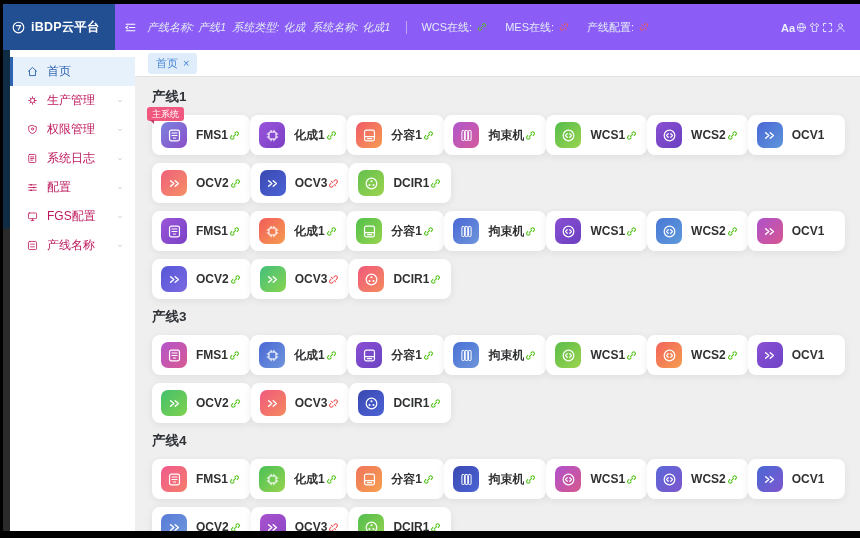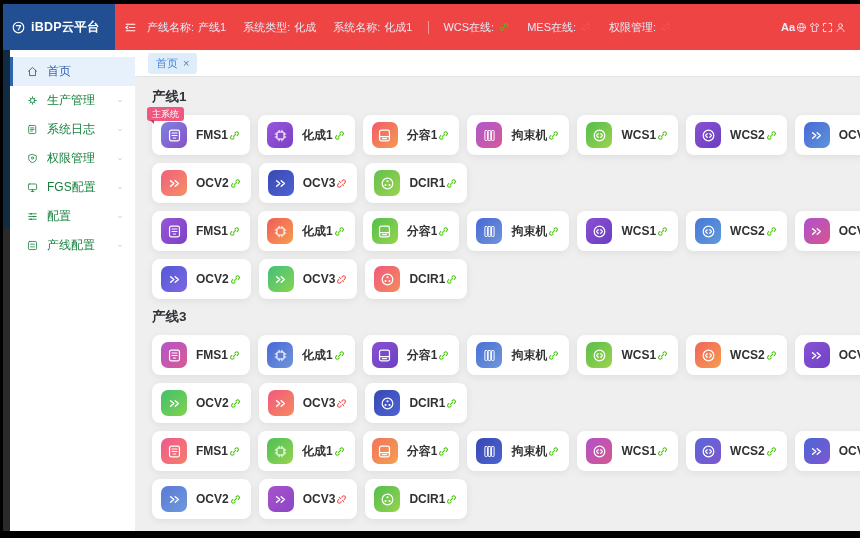--- a/index.html
+++ b/index.html
@@ -3,54 +3,54 @@
 <meta charset="utf-8">
 <style>
   html,body{margin:0;padding:0;}
   body{
     width:860px;height:538px;background:#000;position:relative;overflow:hidden;
     font-family:"Liberation Sans","DejaVu Sans",sans-serif;
     -webkit-font-smoothing:antialiased;
   }
   .app{position:absolute;left:3px;top:4px;right:0;bottom:7px;background:#fff;display:flex;flex-direction:column;overflow:hidden;}
   
-  .header{height:46px;min-height:28px;background:#ef4444;display:flex;align-items:center;color:#fff;}
+  .header{height:46px;min-height:28px;background:#8b5cf6;display:flex;align-items:center;color:#fff;}
   .logo-area{width:112px;height:100%;background:#224e92;display:flex;align-items:center;gap:5px;padding:0 8px;box-sizing:border-box;}
   .logo-area svg{width:15px;height:15px;flex:none;}
   .app-title{font-size:12.5px;font-weight:bold;white-space:nowrap;letter-spacing:.2px;}
   .collapse{margin:0 10px 0 9px;display:flex;align-items:center;cursor:pointer;}
   .collapse svg{width:13px;height:13px;}
-  .hinfo{display:flex;align-items:center;gap:17px;font-size:11px;color:#e3ebf7;}
+  .hinfo{display:flex;align-items:center;gap:6px;font-size:11px;color:#e3ebf7;font-style:italic;}
   .hpair{display:flex;gap:4px;white-space:nowrap;}
   .hdivider{width:1px;height:13px;background:rgba(255,255,255,.45);margin:0 14px 0 16px;}
   .hstatus{display:flex;align-items:center;gap:17px;font-size:11px;color:#e3ebf7;}
   .hstat{display:flex;align-items:center;gap:4px;white-space:nowrap;}
   .hstat .chain{width:12px;height:12px;display:flex;}
   .hstat .chain svg{width:12px;height:12px;}
   .spacer{flex:1;}
-  .tools{display:flex;align-items:center;gap:0;margin-right:13px;}
+  .tools{display:flex;align-items:flex-end;gap:0;margin-right:13px;}
   .tool{display:flex;align-items:center;color:#e8eefb;cursor:pointer;font-size:11px;font-weight:bold;}
   .tool svg{width:13px;height:13px;}
   
   .bodyrow{flex:1;display:flex;min-height:0;}
   .left-edge{width:7px;flex:none;background:linear-gradient(to bottom,#0f2c44 0px,#0f2c44 178px,#2a2a2a 179px,#2a2a2a 100%);}
   .sidebar{width:125px;flex:none;background:#fff;padding-top:7px;box-sizing:border-box;}
-  .side-item{height:29px;display:flex;align-items:center;padding:0 10px 0 13px;font-size:12px;color:#15803d;cursor:pointer;border-left:3px solid transparent;box-sizing:border-box;}
+  .side-item{height:29px;display:flex;align-items:center;padding:0 10px 0 13px;font-size:12px;color:#be185d;cursor:pointer;border-left:3px solid transparent;box-sizing:border-box;}
   .side-item svg{width:13px;height:13px;margin-right:8px;flex:none;}
   .side-item .chev{margin-left:auto;color:#c0c4cc;display:flex;}
   .side-item .chev svg{width:10px;height:10px;margin:0;}
   .side-item.active{background:#e7f1fb;color:#2e64b1;border-left-color:#2e64b1;}
   
   .main{flex:1;display:flex;flex-direction:column;background:#efefef;min-width:0;}
   .tabbar{height:26px;min-height:26px;background:#fff;border-bottom:1px solid #e3e3e3;display:flex;align-items:center;padding-left:13px;}
   .tab{background:#dfecfa;color:#4484d6;font-size:11px;padding:3px 8px;border-radius:3px;display:flex;align-items:center;gap:5px;cursor:pointer;}
   .tab .close{font-size:11px;line-height:1;cursor:pointer;}
   .content{flex:1;padding:2px 15px 0 17px;overflow:hidden;}
   .section-title{font-size:13.5px;font-weight:bold;color:#2f3338;margin:9px 0 9px;}
-  .cards{display:grid;grid-template-columns:repeat(7,1fr);gap:8px;text-align:center;}
+  .cards{display:grid;grid-template-columns:repeat(7,1fr);text-align:center;}
   .cards + .cards{margin-top:8px;}
   .card{background:#fff;border-radius:8px;height:40px;display:flex;align-items:center;padding:0 9px;box-shadow:0 2px 8px rgba(0,0,0,.07);position:relative;cursor:pointer;}
   .card-icon{width:26px;height:26px;border-radius:7px;display:flex;align-items:center;justify-content:center;flex:none;}
   .card-icon svg{width:17px;height:17px;color:#fff;}
   .card-label{margin-left:9px;font-size:12px;font-weight:bold;color:#303133;white-space:nowrap;overflow:hidden;}
   .card-link{margin-left:auto;display:flex;flex:none;}
   .card-link svg{width:13px;height:13px;}
   .badge{position:absolute;top:-8px;left:-5px;background:#f1587f;color:#fff;font-size:9px;line-height:1;padding:2.5px 5px;border-radius:3px;white-space:nowrap;z-index:2;}
   .badge::after{content:'';position:absolute;left:3px;bottom:-3px;border:2px solid transparent;border-top-color:#c43a60;border-right-color:#c43a60;}
 </style>
@@ -103,21 +103,21 @@
           <span>MES在线:</span>
           <span class="chain" style="color:#f25a5a">
             <svg viewBox="0 0 24 24" fill="none" stroke="currentColor" stroke-width="2" stroke-linecap="round" stroke-linejoin="round">
               <path d="M12.6 7.6l1.4-1.4a3.1 3.1 0 014.4 4.4l-1.4 1.4"></path>
               <path d="M11.4 16.4L10 17.8a3.1 3.1 0 01-4.4-4.4L7 12"></path>
               <path d="M13.8 13.8l2.4 2.4M7.8 7.8l2.4 2.4"></path>
             </svg>
           </span>
         </span>
         <span class="hstat">
-          <span>权限管理:</span>
+          <span>产线配置:</span>
           <span class="chain" style="color:#f25a5a">
             <svg viewBox="0 0 24 24" fill="none" stroke="currentColor" stroke-width="2" stroke-linecap="round" stroke-linejoin="round">
               <path d="M12.6 7.6l1.4-1.4a3.1 3.1 0 014.4 4.4l-1.4 1.4"></path>
               <path d="M11.4 16.4L10 17.8a3.1 3.1 0 01-4.4-4.4L7 12"></path>
               <path d="M13.8 13.8l2.4 2.4M7.8 7.8l2.4 2.4"></path>
             </svg>
           </span>
         </span>
       </div>
     <div class="spacer"></div>
@@ -169,53 +169,39 @@
           <span>生产管理</span>
           <span class="chev">
             <svg viewBox="0 0 24 24" fill="none" stroke="currentColor" stroke-width="2" stroke-linecap="round" stroke-linejoin="round">
               <path d="M8 10l4 4 4-4"></path>
             </svg>
           </span>
         </div>
         <div class="side-item">
           <span style="display:flex;">
             <svg viewBox="0 0 24 24" fill="none" stroke="currentColor" stroke-width="1.5" stroke-linecap="round" stroke-linejoin="round">
-              <rect x="5" y="4.5" width="13" height="15" rx="2"></rect>
-              <path d="M8.5 9h6M8.5 12h6M8.5 15h3.5"></path>
-            </svg>
-          </span>
-          <span>系统日志</span>
+              <path d="M12 4.5l7 2.5v5c0 4-3 6.3-7 7.5-4-1.2-7-3.5-7-7.5V7z"></path>
+              <circle cx="12" cy="11" r="2"></circle>
+            </svg>
+          </span>
+          <span>权限管理</span>
           <span class="chev">
             <svg viewBox="0 0 24 24" fill="none" stroke="currentColor" stroke-width="2" stroke-linecap="round" stroke-linejoin="round">
               <path d="M8 10l4 4 4-4"></path>
             </svg>
           </span>
         </div>
         <div class="side-item">
           <span style="display:flex;">
             <svg viewBox="0 0 24 24" fill="none" stroke="currentColor" stroke-width="1.5" stroke-linecap="round" stroke-linejoin="round">
-              <path d="M12 4.5l7 2.5v5c0 4-3 6.3-7 7.5-4-1.2-7-3.5-7-7.5V7z"></path>
-              <circle cx="12" cy="11" r="2"></circle>
-            </svg>
-          </span>
-          <span>权限管理</span>
-          <span class="chev">
-            <svg viewBox="0 0 24 24" fill="none" stroke="currentColor" stroke-width="2" stroke-linecap="round" stroke-linejoin="round">
-              <path d="M8 10l4 4 4-4"></path>
-            </svg>
-          </span>
-        </div>
-        <div class="side-item">
-          <span style="display:flex;">
-            <svg viewBox="0 0 24 24" fill="none" stroke="currentColor" stroke-width="1.5" stroke-linecap="round" stroke-linejoin="round">
-              <rect x="4.5" y="5.5" width="15" height="10.5" rx="1.5"></rect>
-              <path d="M9.5 19.5h5M12 16v3.5"></path>
-            </svg>
-          </span>
-          <span>FGS配置</span>
+              <rect x="5" y="4.5" width="13" height="15" rx="2"></rect>
+              <path d="M8.5 9h6M8.5 12h6M8.5 15h3.5"></path>
+            </svg>
+          </span>
+          <span>系统日志</span>
           <span class="chev">
             <svg viewBox="0 0 24 24" fill="none" stroke="currentColor" stroke-width="2" stroke-linecap="round" stroke-linejoin="round">
               <path d="M8 10l4 4 4-4"></path>
             </svg>
           </span>
         </div>
         <div class="side-item">
           <span style="display:flex;">
             <svg viewBox="0 0 24 24" fill="none" stroke="currentColor" stroke-width="1.5" stroke-linecap="round" stroke-linejoin="round">
               <path d="M5 7h14M5 12h14M5 17h14"></path>
@@ -227,25 +213,39 @@
           <span>配置</span>
           <span class="chev">
             <svg viewBox="0 0 24 24" fill="none" stroke="currentColor" stroke-width="2" stroke-linecap="round" stroke-linejoin="round">
               <path d="M8 10l4 4 4-4"></path>
             </svg>
           </span>
         </div>
         <div class="side-item">
           <span style="display:flex;">
             <svg viewBox="0 0 24 24" fill="none" stroke="currentColor" stroke-width="1.5" stroke-linecap="round" stroke-linejoin="round">
+              <rect x="4.5" y="5.5" width="15" height="10.5" rx="1.5"></rect>
+              <path d="M9.5 19.5h5M12 16v3.5"></path>
+            </svg>
+          </span>
+          <span>FGS配置</span>
+          <span class="chev">
+            <svg viewBox="0 0 24 24" fill="none" stroke="currentColor" stroke-width="2" stroke-linecap="round" stroke-linejoin="round">
+              <path d="M8 10l4 4 4-4"></path>
+            </svg>
+          </span>
+        </div>
+        <div class="side-item">
+          <span style="display:flex;">
+            <svg viewBox="0 0 24 24" fill="none" stroke="currentColor" stroke-width="1.5" stroke-linecap="round" stroke-linejoin="round">
               <rect x="4.5" y="4.5" width="15" height="15" rx="2.5"></rect>
               <path d="M8.5 9.5h7M8.5 14.5h7"></path>
             </svg>
           </span>
-          <span>产线配置</span>
+          <span>产线名称</span>
           <span class="chev">
             <svg viewBox="0 0 24 24" fill="none" stroke="currentColor" stroke-width="2" stroke-linecap="round" stroke-linejoin="round">
               <path d="M8 10l4 4 4-4"></path>
             </svg>
           </span>
         </div>
       </div>
     <div class="main">
       <div class="tabbar">
         <div class="tab">
@@ -721,20 +721,21 @@
               <span class="card-label">DCIR1</span>
               <span class="card-link" style="color:#52c41a">
                 <svg viewBox="0 0 24 24" fill="none" stroke="currentColor" stroke-width="2" stroke-linecap="round" stroke-linejoin="round">
                   <path d="M10 14l4-4"></path>
                   <path d="M12.6 7.6l1.4-1.4a3.1 3.1 0 014.4 4.4l-1.4 1.4"></path>
                   <path d="M11.4 16.4L10 17.8a3.1 3.1 0 01-4.4-4.4L7 12"></path>
                 </svg>
               </span>
             </div>
           </div>
+          <div class="section-title">产线4</div>
           <div class="cards">
             <div class="card">
               <span class="card-icon" style="background:linear-gradient(135deg,#f0598c,#f57e6c)">
                 <svg viewBox="0 0 24 24" fill="none" stroke="currentColor" stroke-width="1.7" stroke-linecap="round" stroke-linejoin="round">
                   <rect x="5" y="4.5" width="14" height="15" rx="2.5"></rect>
                   <path d="M8.5 8.5h7M8.5 12h7M10.5 15.5h3"></path>
                 </svg>
               </span>
               <span class="card-label">FMS1</span>
               <span class="card-link" style="color:#52c41a">

